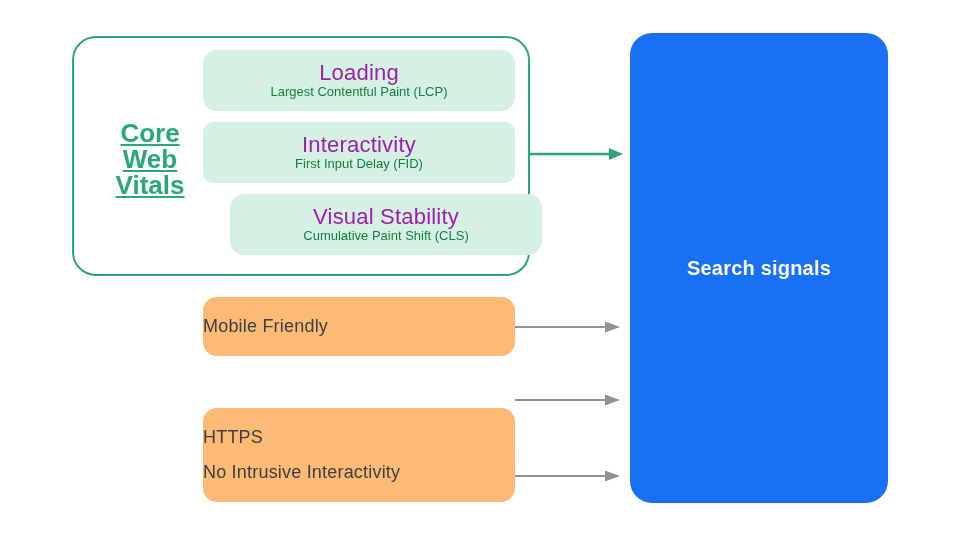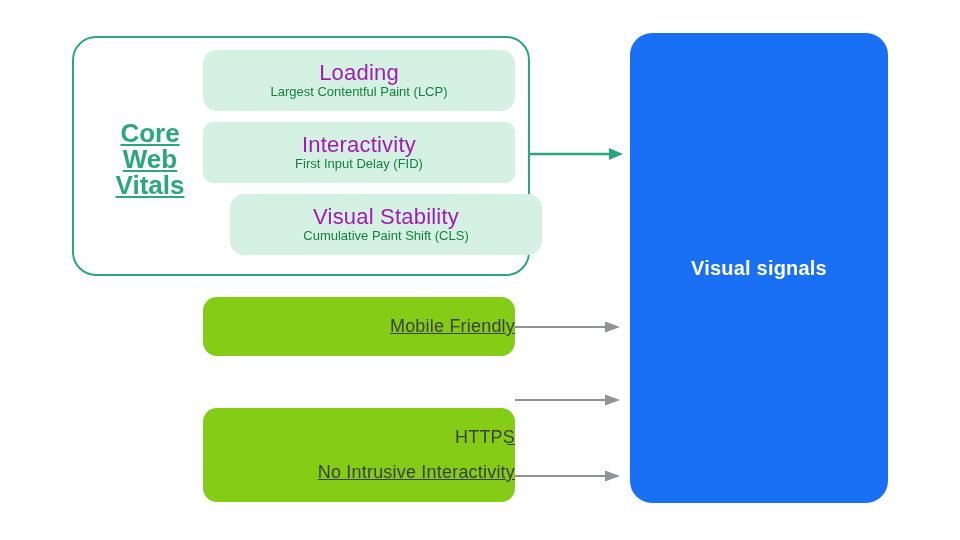--- a/index.html
+++ b/index.html
@@ -32,23 +32,23 @@
   .metric-title {
     color: #a21caf; font-size: 22px; font-weight: 500; line-height: 23px;
     letter-spacing: 0.2px;
   }
   .metric-sub {
     color: #15803d; font-size: 13px; font-weight: 400; line-height: 16px;
   }
 
   .signal-box {
     position: absolute; left: 203px; width: 312px; height: 59px;
-    background: #84cc16; border-radius: 14px;
-    display: flex; align-items: center; justify-content: flex-end;
-    color: #3C4043; font-size: 18px; letter-spacing: 0.2px; text-decoration: underline;
+    background: #fdba74; border-radius: 14px;
+    display: flex; align-items: center; justify-content: flex-start;
+    color: #3C4043; font-size: 18px; letter-spacing: 0.2px;
   }
   .signal-box.s0 { top: 297px; }
   .signal-box.s1 { top: 370px; margin-top: 38px; }
   .signal-box.s2 { top: 443px; }
 
   .result-box {
     position: absolute; left: 630px; top: 33px; width: 258px; height: 470px;
     background: #1A70F5; border-radius: 22px;
     display: flex; flex-direction: column; align-items: center; justify-content: center;
   }
@@ -95,21 +95,21 @@
     <span>Mobile Friendly</span>
   </div>
   <div class="signal-box s1">
     <span>HTTPS</span>
   </div>
   <div class="signal-box s2">
     <span>No Intrusive Interactivity</span>
   </div>
 
   <div class="result-box">
-    <div class="result-line">Visual signals</div>
+    <div class="result-line">Search signals</div>
   </div>
 
   <svg class="arrow green" width="96" height="20">
     <line x1="0" y1="10" x2="82" y2="10" stroke="#2BA77B" stroke-width="2.5"></line>
     <polygon points="81,4 95,10 81,16" fill="#2BA77B"></polygon>
   </svg>
 
   <svg class="arrow g0" width="106" height="20">
     <line x1="0" y1="10" x2="91" y2="10" stroke="#8E9398" stroke-width="2"></line>
     <polygon points="90,4.5 105,10 90,15.5" fill="#8E9398"></polygon>

